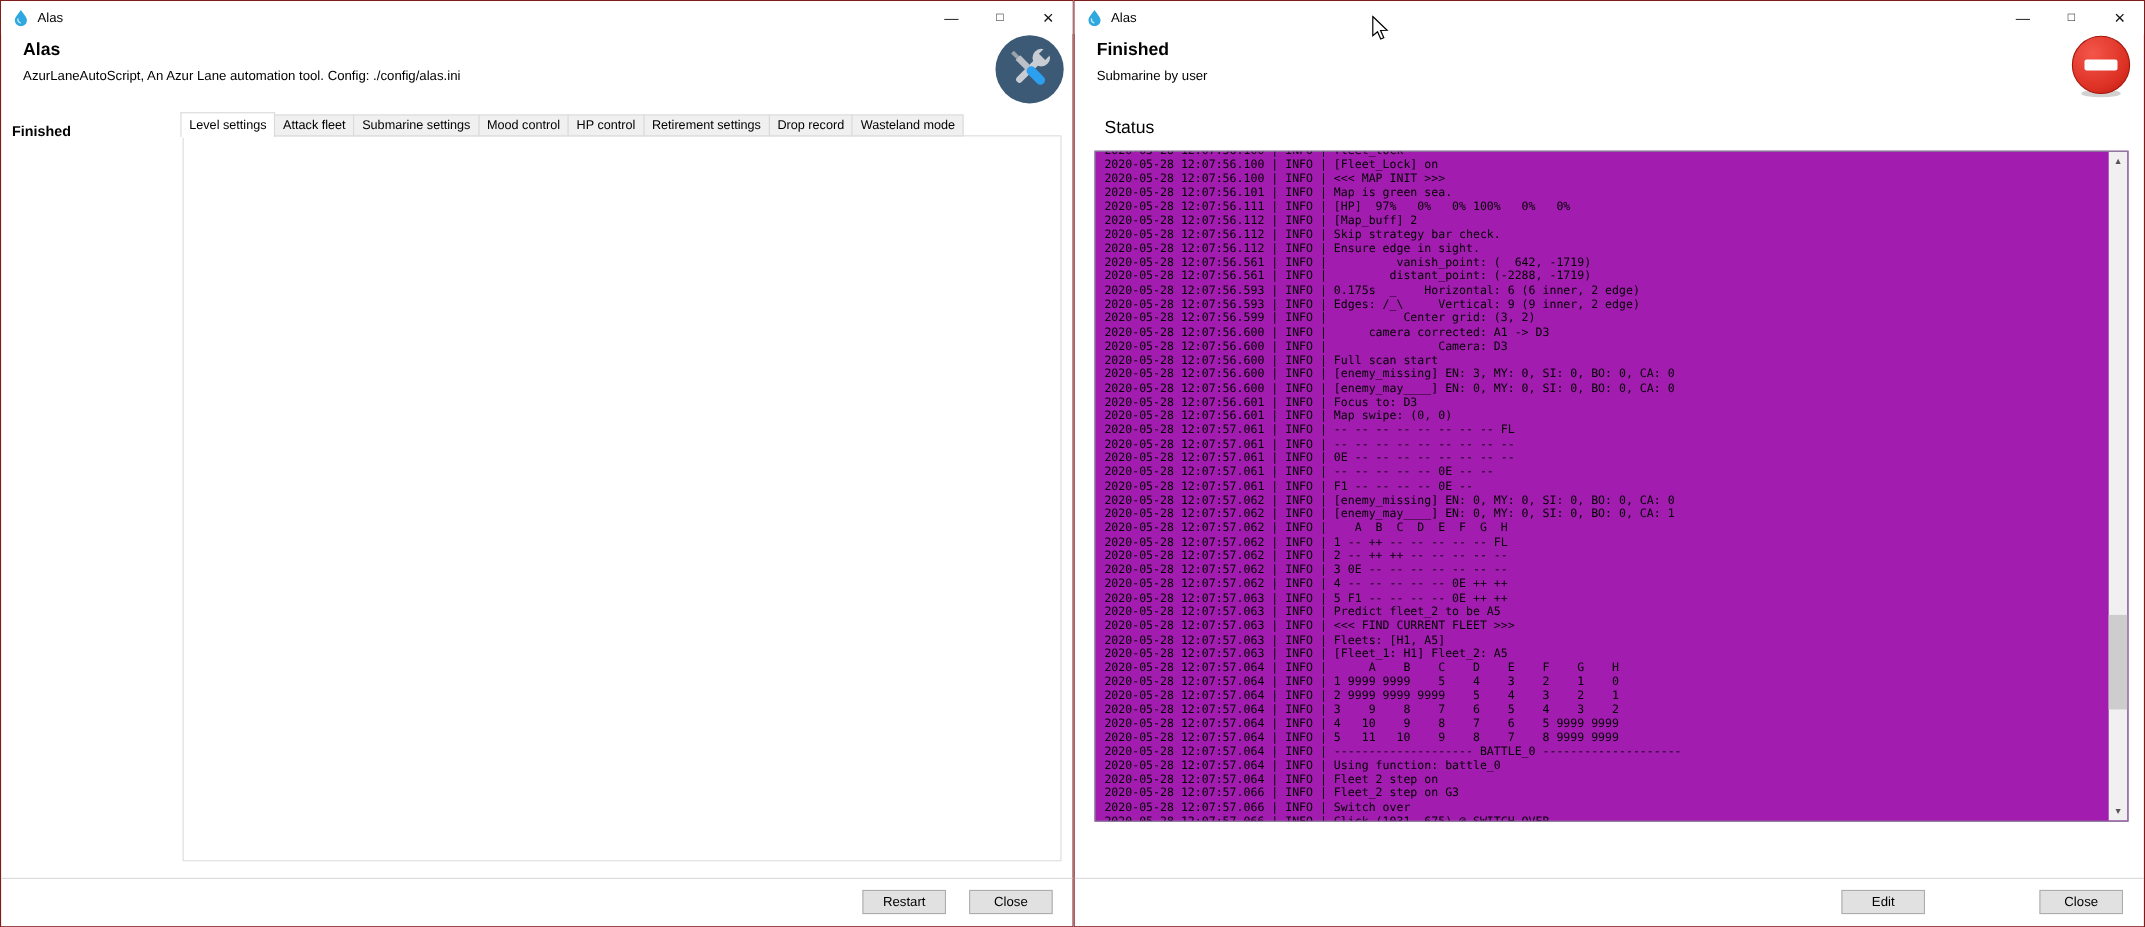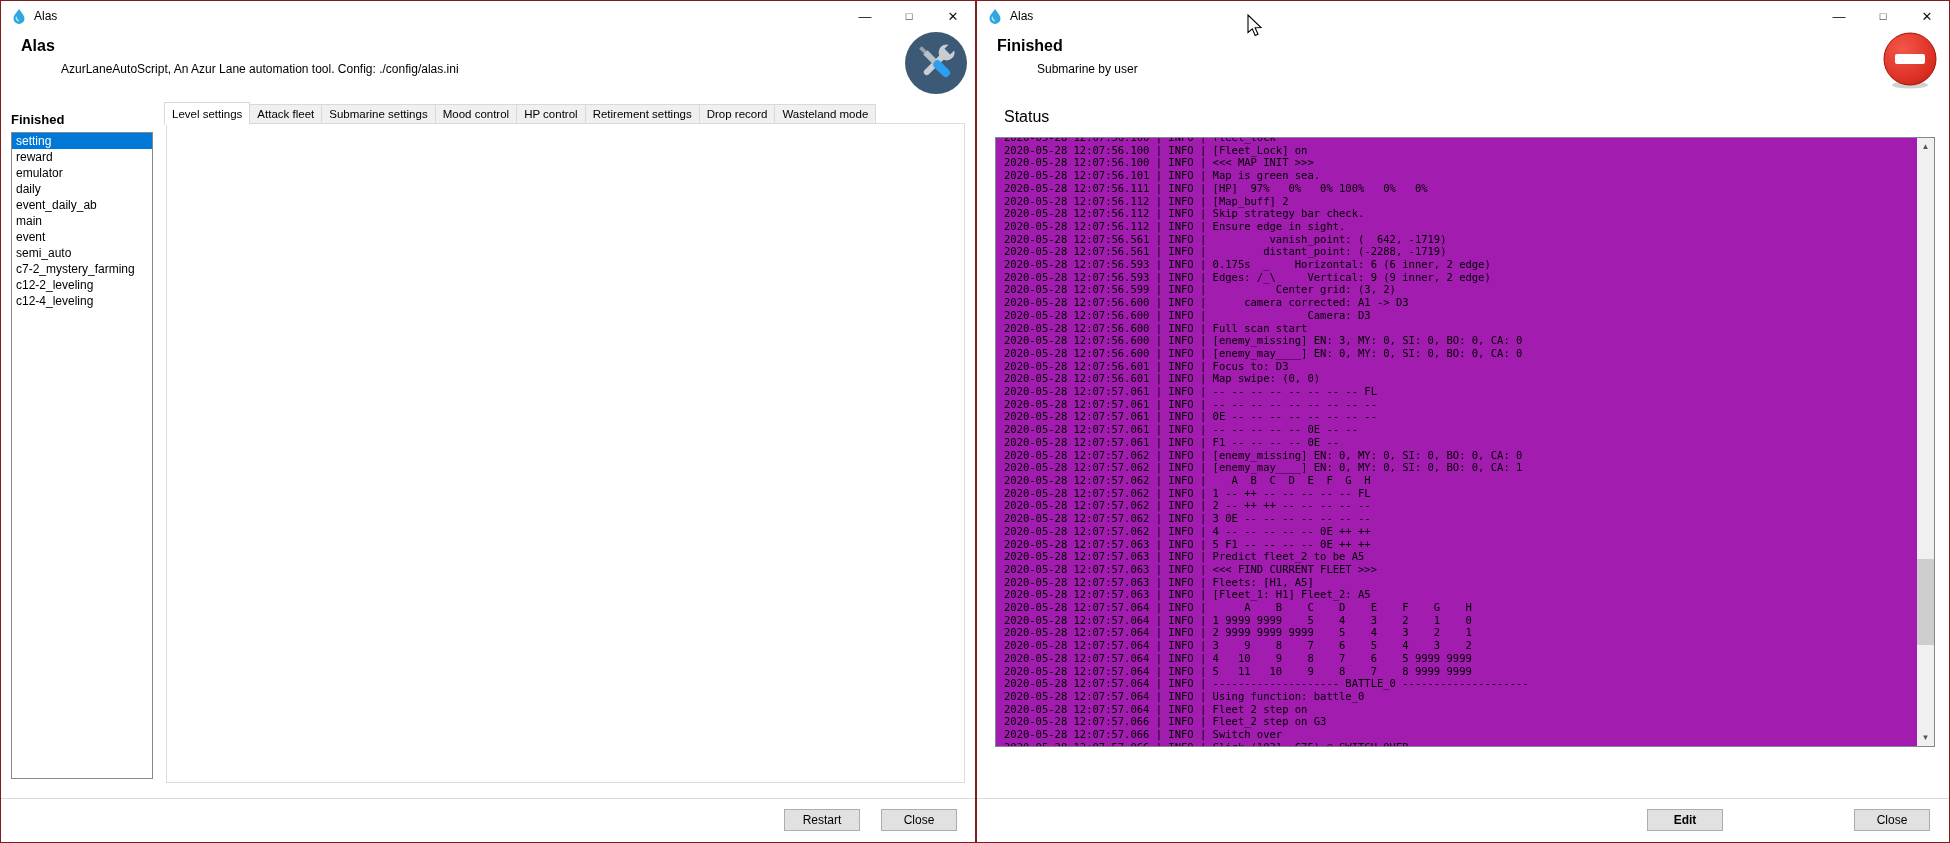--- a/index.html
+++ b/index.html
@@ -12,21 +12,21 @@
 
   .titlebar { position:absolute; left:0; top:0; right:0; height:30px; background:#fff; }
   .app-icon { position:absolute; left:10px; top:7px; width:16px; height:16px; }
   .tb-title { position:absolute; left:33px; top:8px; font-size:12px; }
   .tb-controls { position:absolute; right:0; top:0; height:30px; display:flex; }
   .tbc { width:44px; height:30px; display:flex; align-items:center; justify-content:center;
          font-size:13px; color:#111; cursor:default; }
   .tbc.max { font-size:11px; }
 
   .hdr-title { position:absolute; left:20px; top:36px; font-size:16px; font-weight:bold; }
-  .hdr-sub   { position:absolute; left:20px; top:61px; font-size:12px;margin-left:40px; }
+  .hdr-sub   { position:absolute; left:20px; top:61px; font-size:12px; }
   .hdr-badge { position:absolute; width:64px; height:64px; }
 
   .fn-label { position:absolute; left:10px; top:111px; font-size:13px; font-weight:bold; }
   .listbox { position:absolute; left:10px; top:131px; width:142px; height:647px;
              background:#fff; border:1px solid #828790; overflow:hidden; }
   .li { height:16px; line-height:16px; font-size:12px; padding-left:4px; white-space:nowrap; }
   .li.sel { background:#0078d7; color:#fff; }
 
   .tabs { position:absolute; left:163px; top:100px; height:23px; display:flex; align-items:flex-end; z-index:5; }
   .tab { height:20px; line-height:19px; padding:0 7px; font-size:11.5px; background:#f0f0f0;
@@ -101,33 +101,20 @@
         </g>
         <g transform="rotate(-45 32 32)">
           <rect x="30.2" y="10" width="3.6" height="8" fill="#9aa3ab"></rect>
           <rect x="29" y="17" width="6" height="14" fill="#b9c0c7"></rect>
           <rect x="27.8" y="30" width="8.4" height="20" rx="4" fill="#2d9ff0"></rect>
         </g>
       </svg>
     </span>
 
     <div class="fn-label">Finished</div>
-    <div class="listbox">
-      <div class="li sel">setting</div>
-      <div class="li">reward</div>
-      <div class="li">emulator</div>
-      <div class="li">daily</div>
-      <div class="li">event_daily_ab</div>
-      <div class="li">main</div>
-      <div class="li">event</div>
-      <div class="li">semi_auto</div>
-      <div class="li">c7-2_mystery_farming</div>
-      <div class="li">c12-2_leveling</div>
-      <div class="li">c12-4_leveling</div>
-    </div>
 
     <div class="tabs">
       <div class="tab active">Level settings</div>
       <div class="tab">Attack fleet</div>
       <div class="tab">Submarine settings</div>
       <div class="tab">Mood control</div>
       <div class="tab">HP control</div>
       <div class="tab">Retirement settings</div>
       <div class="tab">Drop record</div>
       <div class="tab">Wasteland mode</div>
@@ -271,21 +258,21 @@
 2020-05-28 12:07:57.066 | INFO | Switch over
 2020-05-28 12:07:57.066 | INFO | Click (1031, 675) @ SWITCH_OVER</pre>
       <div class="sbar">
         <div class="sbtn up">▲</div>
         <div class="sthumb"></div>
         <div class="sbtn down">▼</div>
       </div>
     </div>
 
     <div class="footer-rule"></div>
-    <button class="btn" style="left:670px;font-weight:bold;">Edit</button>
+    <button class="btn" style="left:697px;">Edit</button>
     <button class="btn" style="left:792px;margin-top:36px;">Restart</button>
     <button class="btn" style="left:877px;">Close</button>
   </section>
 
   <span class="cursor">
     <svg width="18" height="24" viewBox="0 0 18 24">
       <path d="M2 1 L2 18.5 L6.3 14.8 L9.2 21.5 L12 20.3 L9.1 13.7 L15 13.5 Z" fill="#fff" stroke="#000" stroke-width="1.1"></path>
     </svg>
   </span>
 </div>

